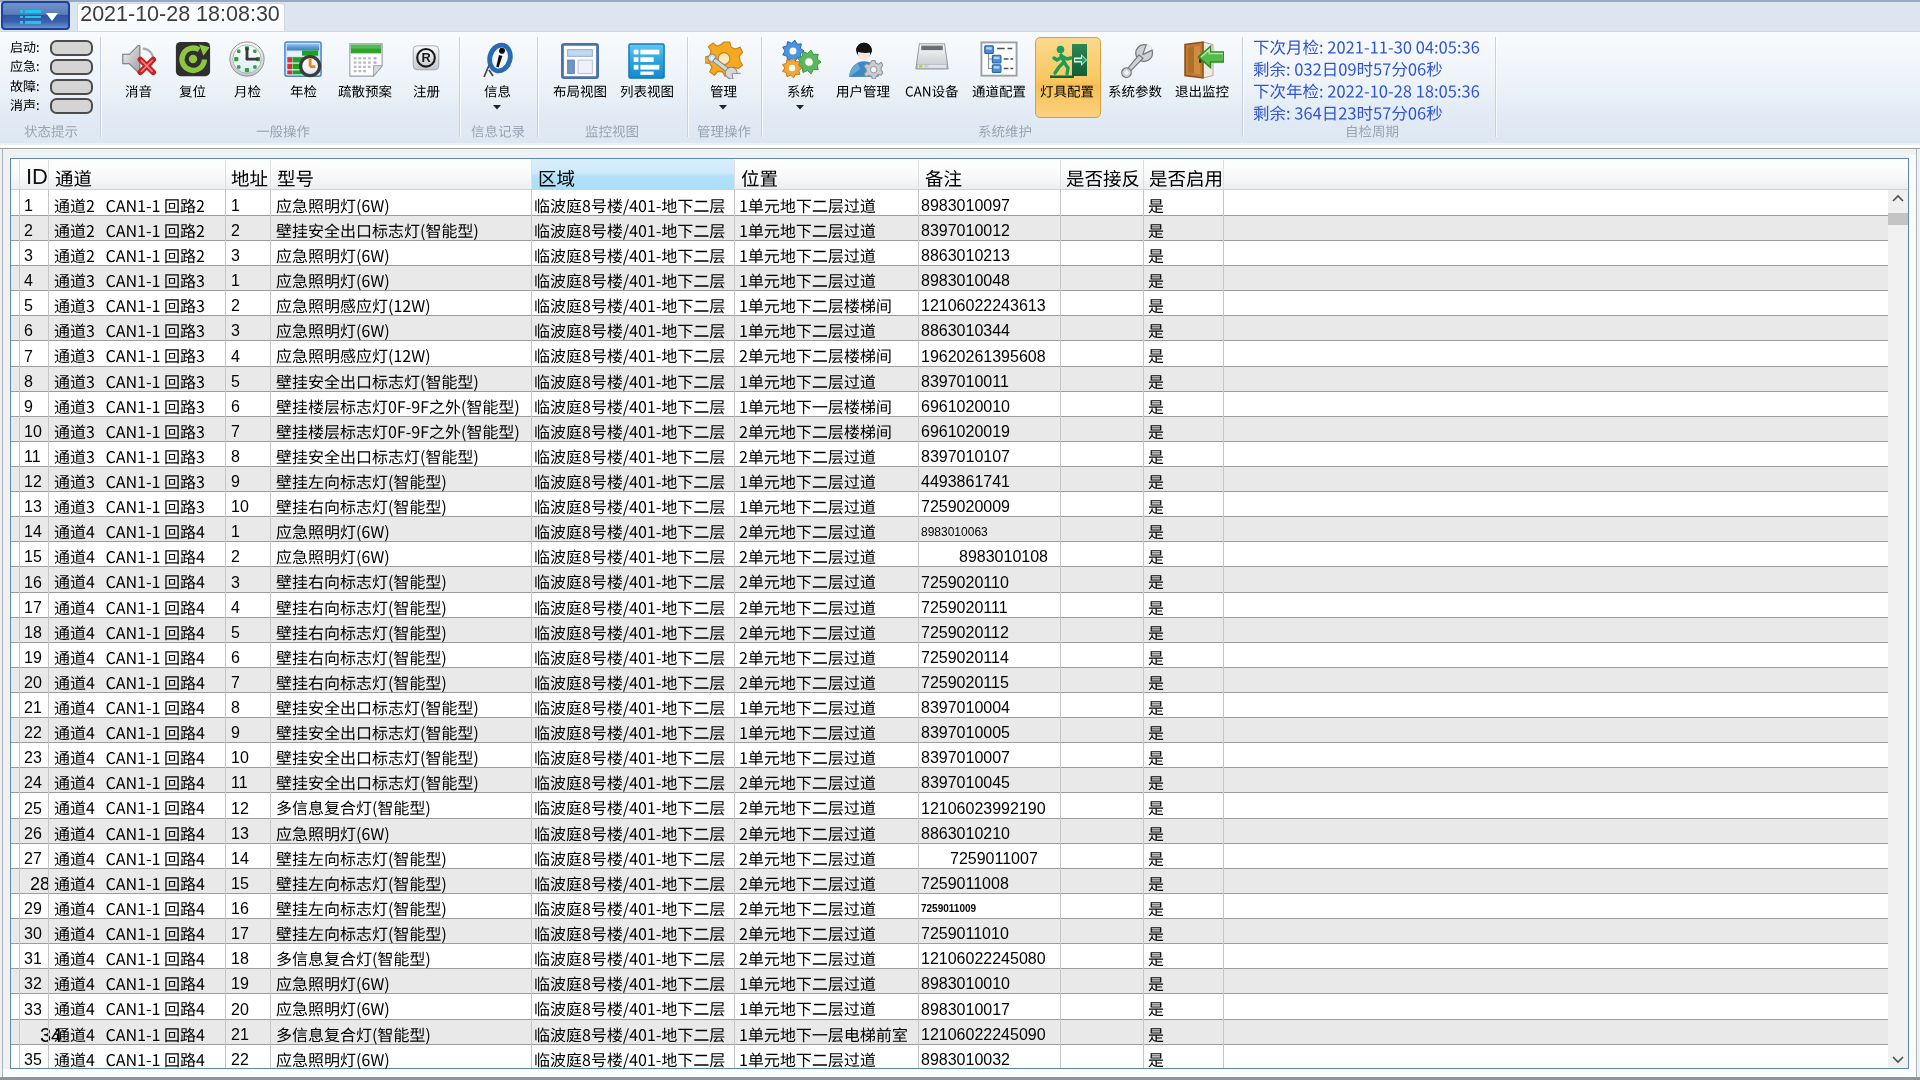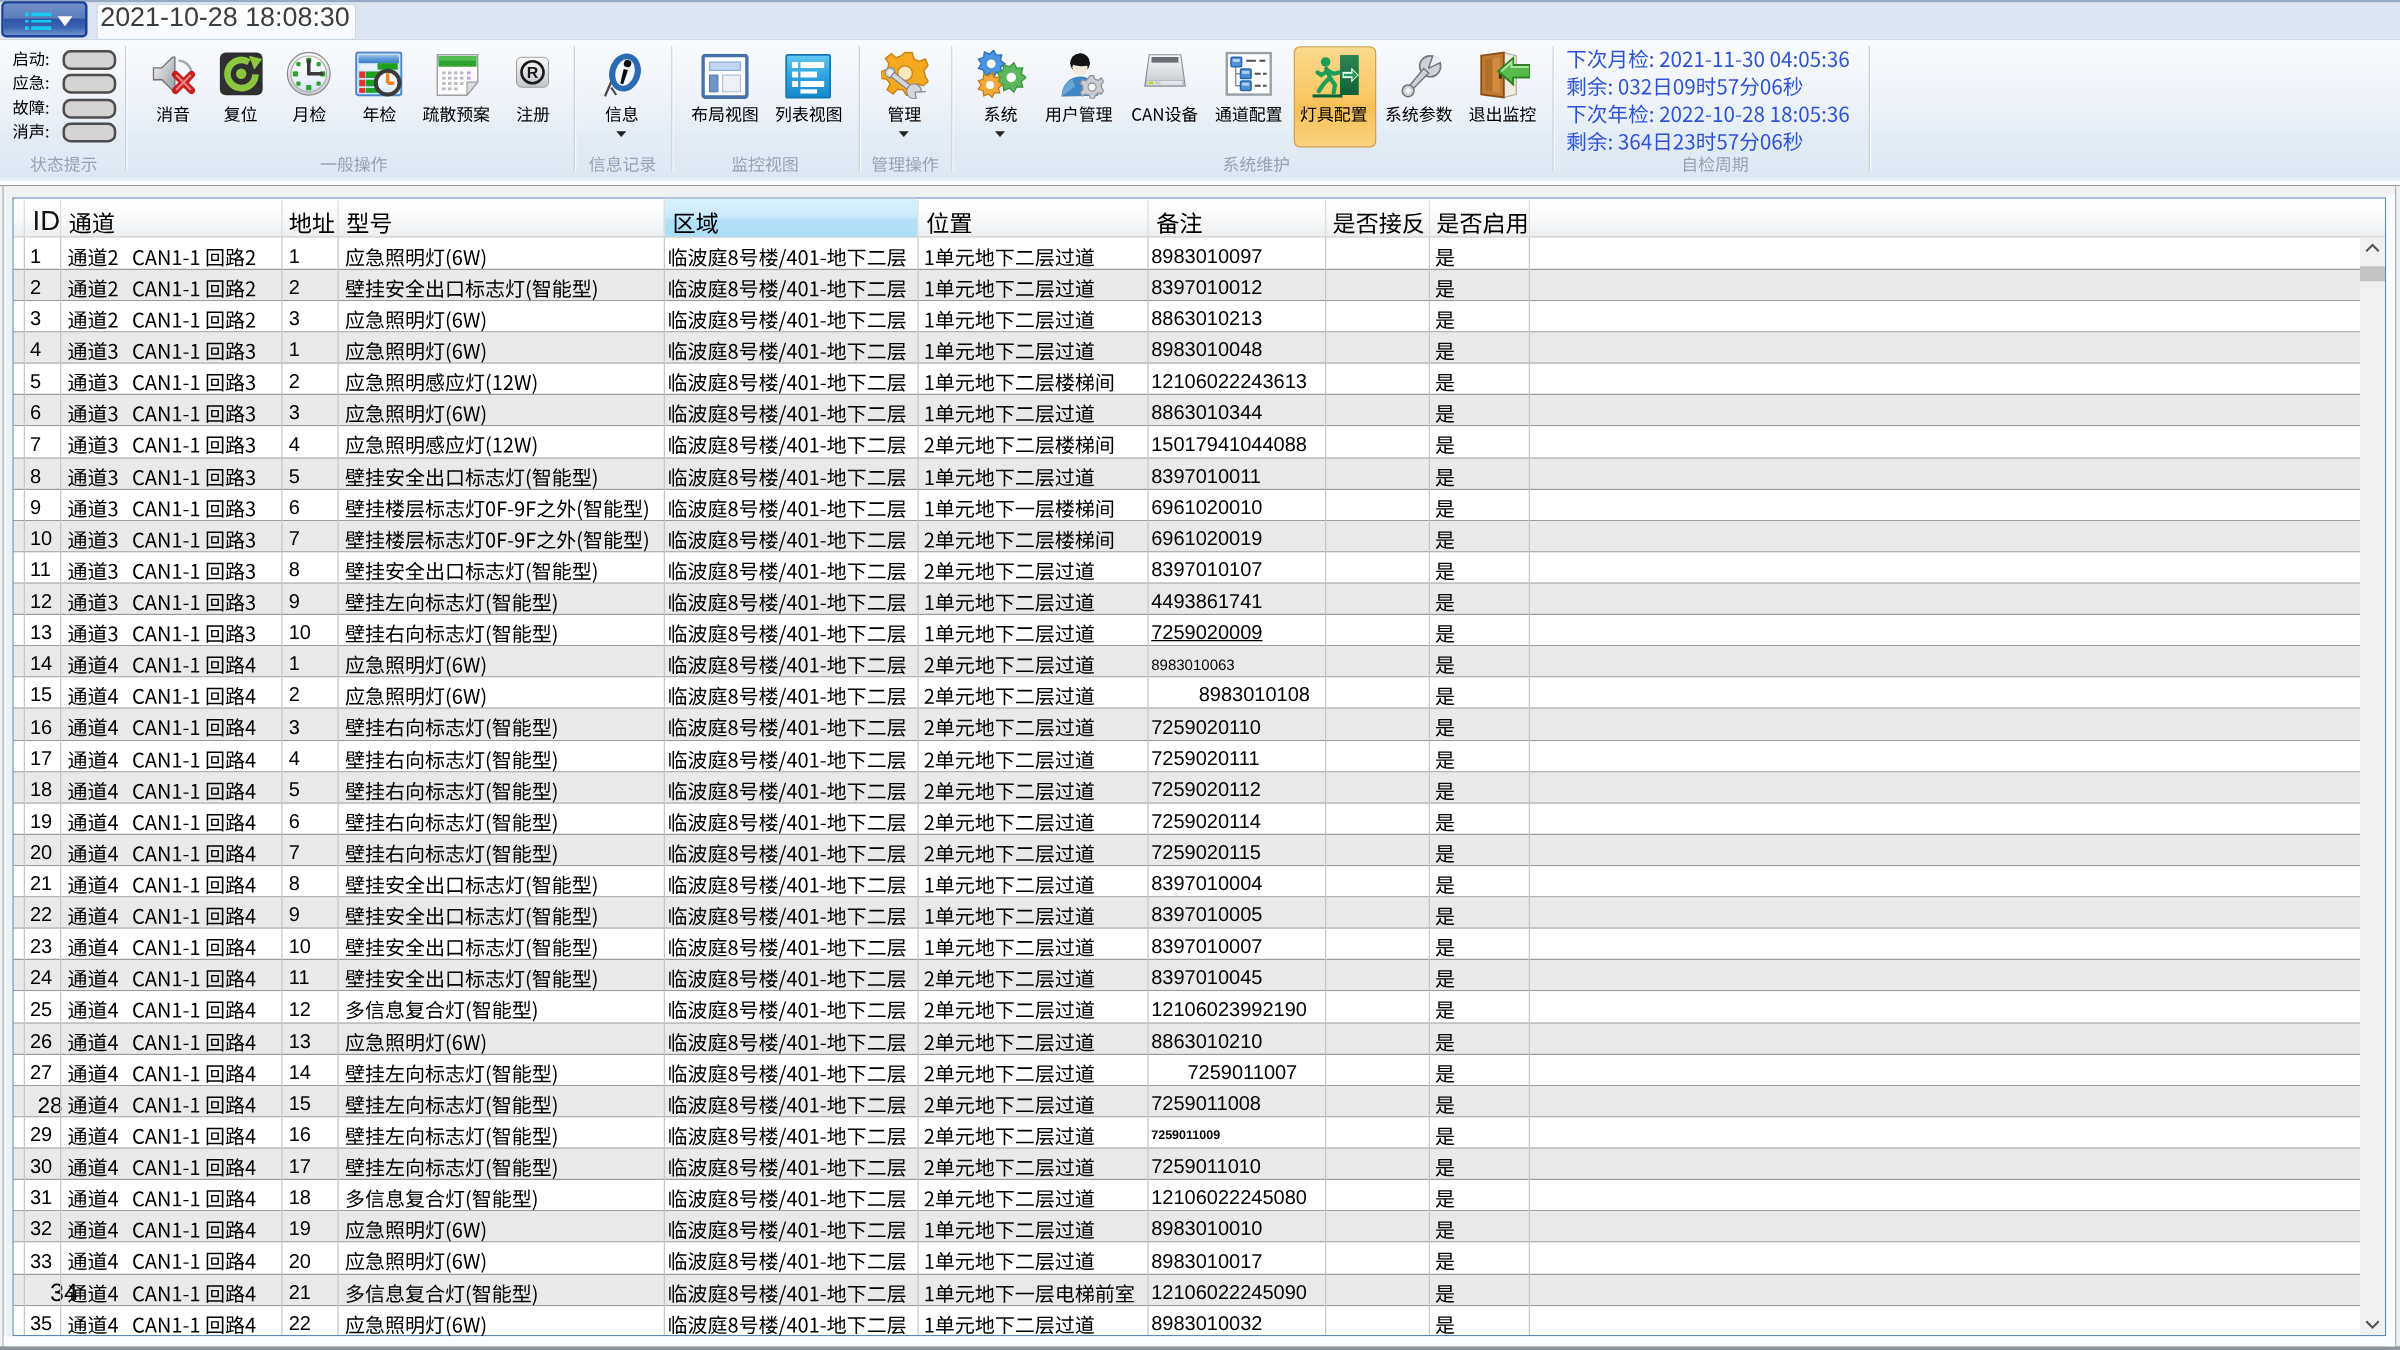--- a/index.html
+++ b/index.html
@@ -1326,21 +1326,21 @@
         <use href="#g112" x="1555"></use>
         <use href="#g87" x="2555"></use>
         <use href="#g67" x="3555"></use>
         <use href="#g109" x="4555"></use>
         <use href="#g110" x="5555"></use>
         <use href="#g107" x="6555"></use>
         <use href="#g124" x="7555"></use>
         <use href="#g125" x="8555"></use>
       </g>
     </svg>
-<div class="a ht" style="left:921px;top:344px;width:136px;height:25px;font-size:16px;line-height:25px;">15017941044088</div>
+<div class="a ht" style="left:921px;top:344px;width:136px;height:25px;font-size:16px;line-height:25px;">19620261395608</div>
 <svg class="t" style="left:1148.0px;top:345.5px" width="17.0" height="20.8">
       <g transform="translate(0,16.00) scale(0.016000,-0.016000)">
         <use href="#g93"></use>
       </g>
     </svg>
 <div class="a" style="left:11px;top:367px;width:1897px;height:24px;background:#e9e9e9"></div>
 <div class="a" style="left:11px;top:391px;width:1897px;height:1px;background:#9c9c9c"></div>
 <div class="a ht" style="left:24px;top:370px;width:30px;height:24px;font-size:16px;line-height:24px;">8</div>
 <svg class="t" style="left:54.0px;top:371.5px" width="151.9" height="20.8">
       <g transform="translate(0,16.00) scale(0.016000,-0.016000)">
@@ -1790,21 +1790,21 @@
         <use href="#g111" x="555"></use>
         <use href="#g112" x="1555"></use>
         <use href="#g87" x="2555"></use>
         <use href="#g67" x="3555"></use>
         <use href="#g109" x="4555"></use>
         <use href="#g110" x="5555"></use>
         <use href="#g113" x="6555"></use>
         <use href="#g58" x="7555"></use>
       </g>
     </svg>
-<div class="a ht" style="left:921px;top:495px;width:136px;height:24px;font-size:16px;line-height:24px;text-decoration:underline;">7259020009</div>
+<div class="a ht" style="left:921px;top:495px;width:136px;height:24px;font-size:16px;line-height:24px;">7259020009</div>
 <svg class="t" style="left:1148.0px;top:496.5px" width="17.0" height="20.8">
       <g transform="translate(0,16.00) scale(0.016000,-0.016000)">
         <use href="#g93"></use>
       </g>
     </svg>
 <div class="a" style="left:11px;top:517px;width:1897px;height:24px;background:#e9e9e9"></div>
 <div class="a" style="left:11px;top:541px;width:1897px;height:1px;background:#9c9c9c"></div>
 <div class="a ht" style="left:24px;top:520px;width:30px;height:24px;font-size:16px;line-height:24px;">14</div>
 <svg class="t" style="left:54.0px;top:521.5px" width="151.9" height="20.8">
       <g transform="translate(0,16.00) scale(0.016000,-0.016000)">

